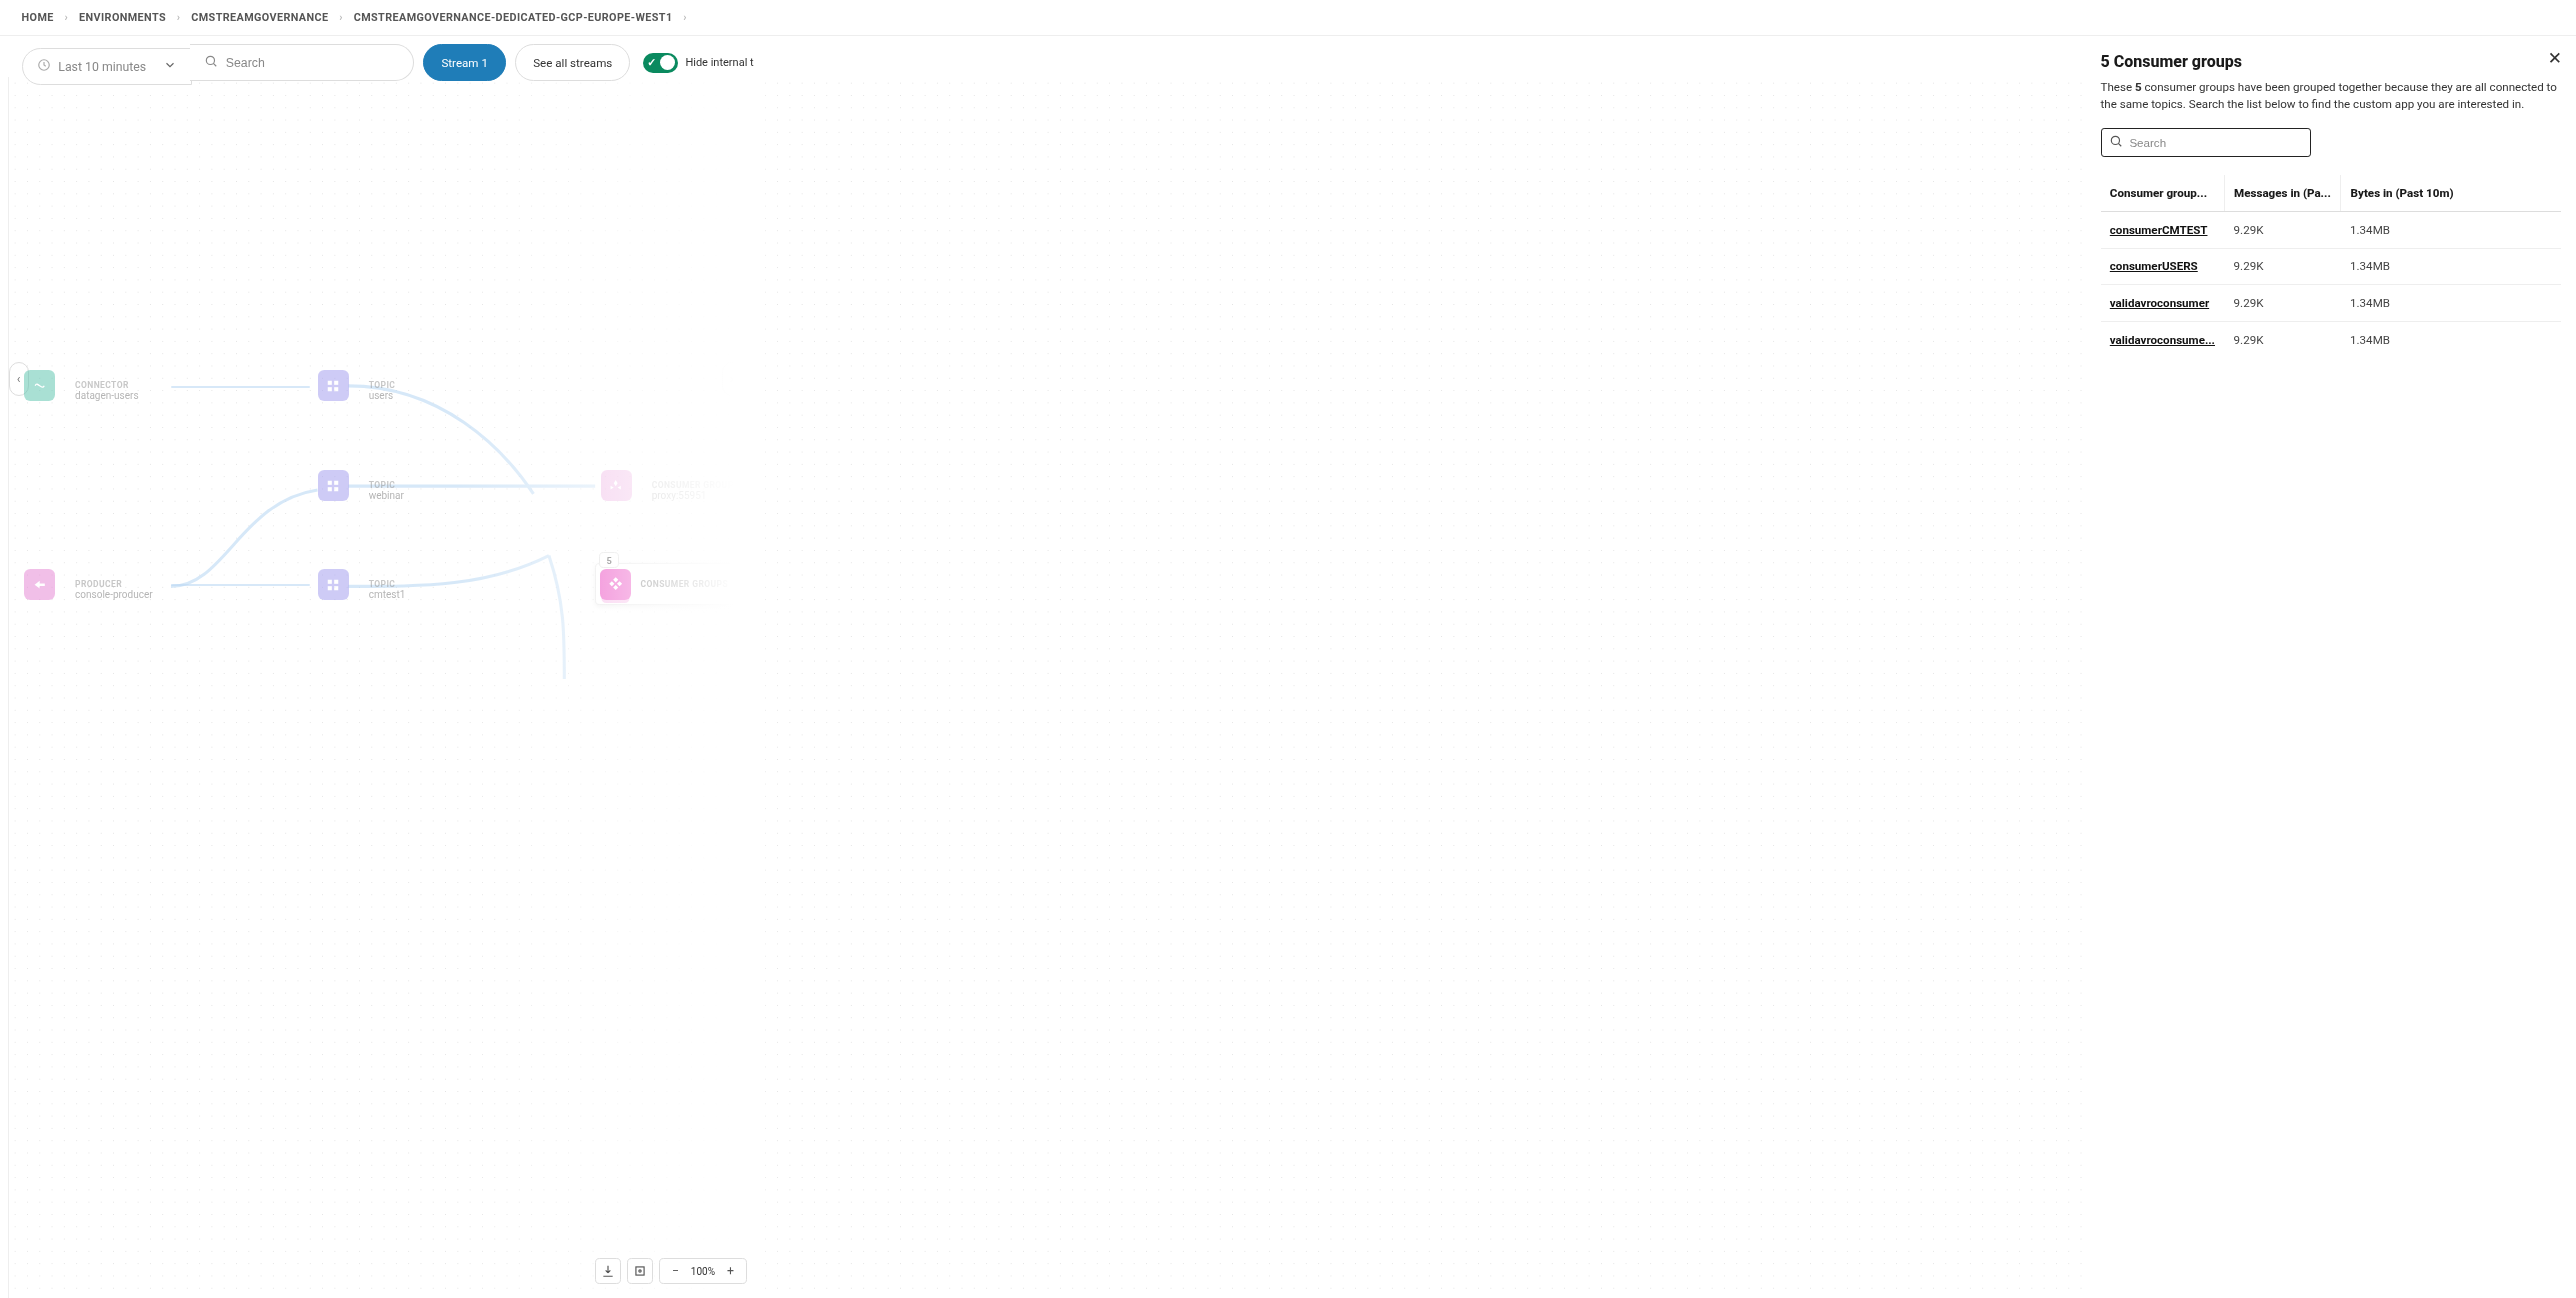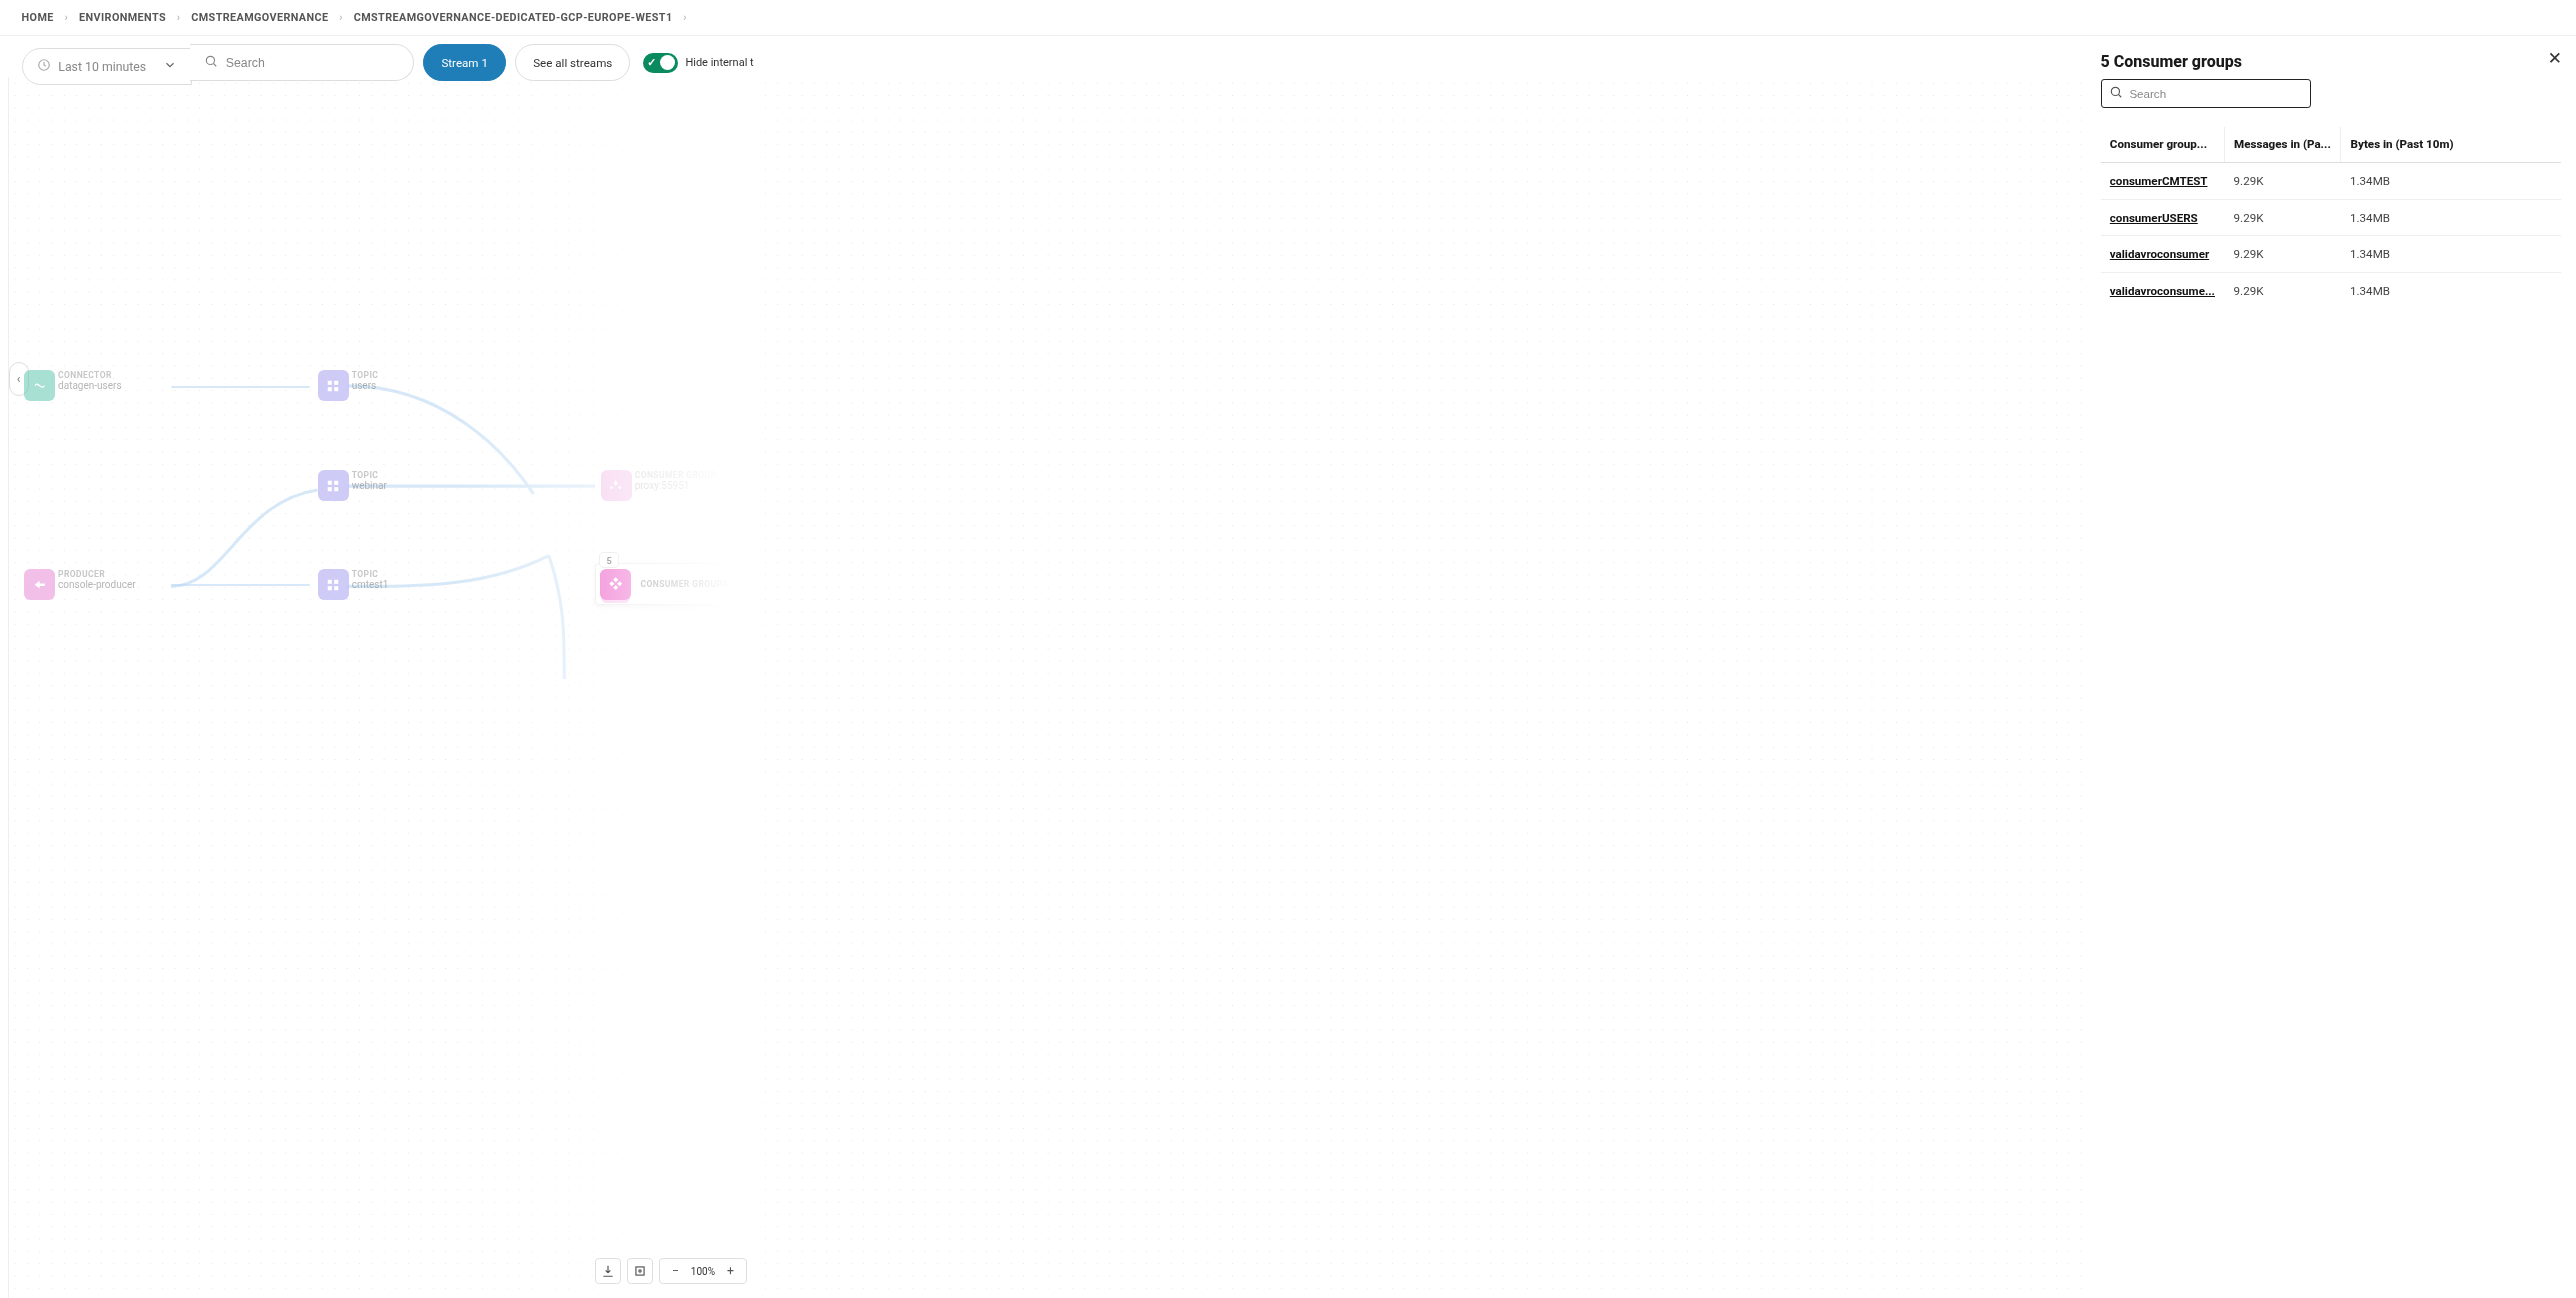--- a/index.html
+++ b/index.html
@@ -72,21 +72,21 @@
     position:absolute; top:285px; width:20px; height:34px;
     border:0.8px solid #ddd; border-radius:10.8px; background:#fff;
     display:flex; align-items:center; justify-content:center;
     color:#777; cursor:pointer; font-size:12.3px;
   }
   .side-handle.left { left:0px; }
   .side-handle.right { left:713px; }
 
   
   .node {
-    position:absolute; display:flex; align-items:flex-start; gap:3px;
+    position:absolute; display:flex; align-items:flex-end; gap:20px;
     opacity:.55; cursor:pointer;
   }
   .node .badge {
     width:31px; height:31px; border-radius:6.2px;
     display:flex; align-items:center; justify-content:center;
     color:#fff; font-size:14px;
   }
   .badge.teal { background:#63c7b2; }
   .badge.purple { background:#a7a2f0; }
   .badge.pink { background:#e78bd6; }
@@ -339,20 +339,23 @@
       <span class="z">−</span>
       <span class="pct">100%</span>
       <span class="z">+</span>
     </div>
   </div>
 </div>
 
 <aside class="panel">
   <button class="close">✕</button>
   <h1>5 Consumer groups</h1>
+  <p>
+    <span>These </span><b>5</b><span> consumer groups have been grouped together because they are all connected to the same topics. Search the list below to find the custom app you are interested in.</span>
+  </p>
   <div class="panel-search">
     <span>
       <svg class="svg-icon" viewBox="0 0 24 24" fill="none" stroke="#555" stroke-width="2">
           <circle cx="11" cy="11" r="7"></circle>
           <path d="M21 21l-5-5"></path>
         </svg>
     </span>
     <input type="text" placeholder="Search" style="">
   </div>
 

